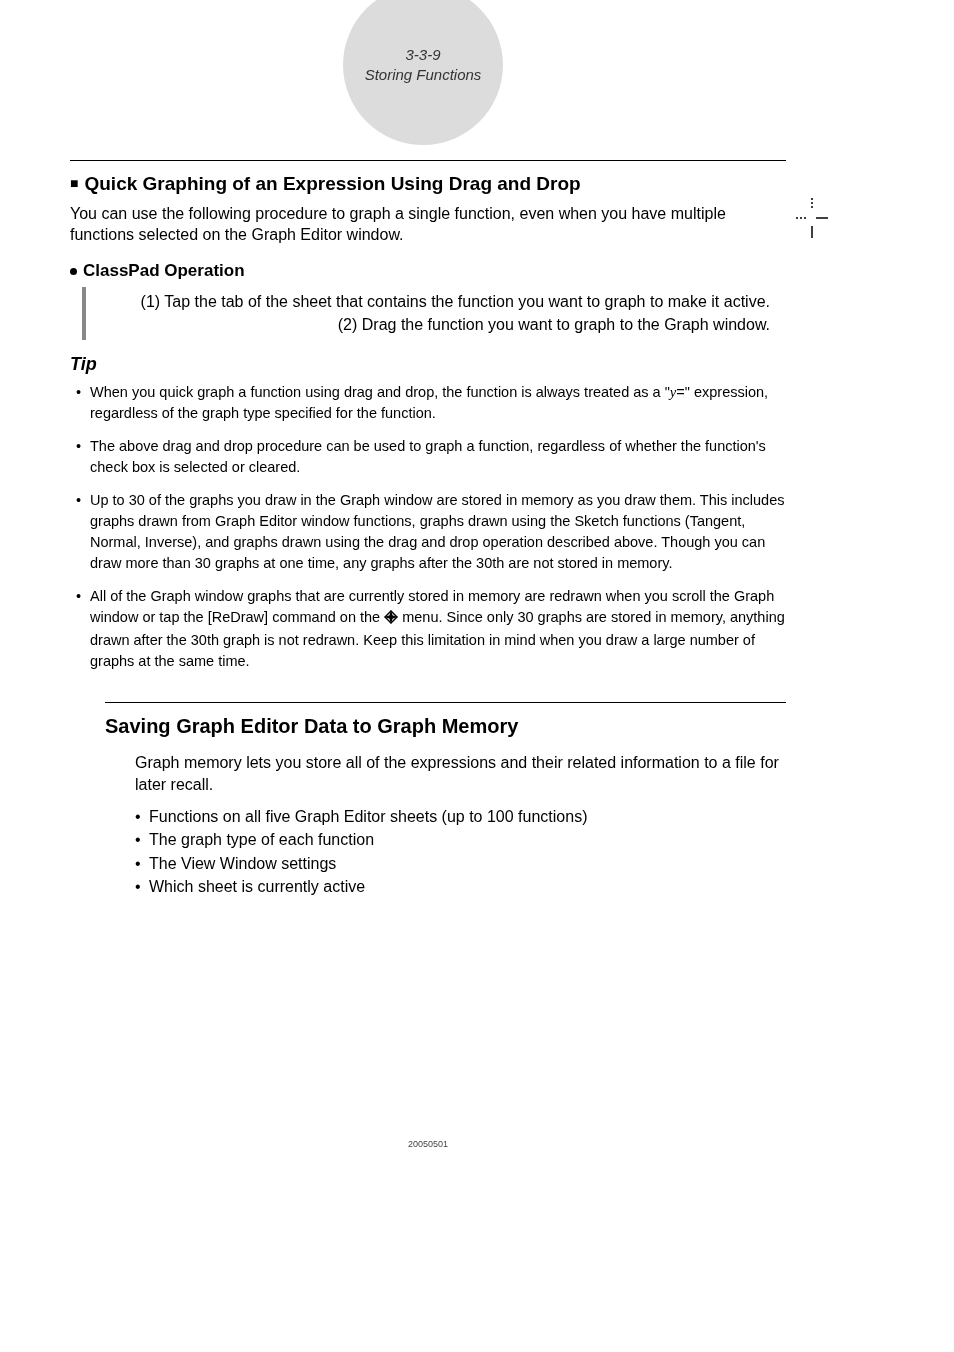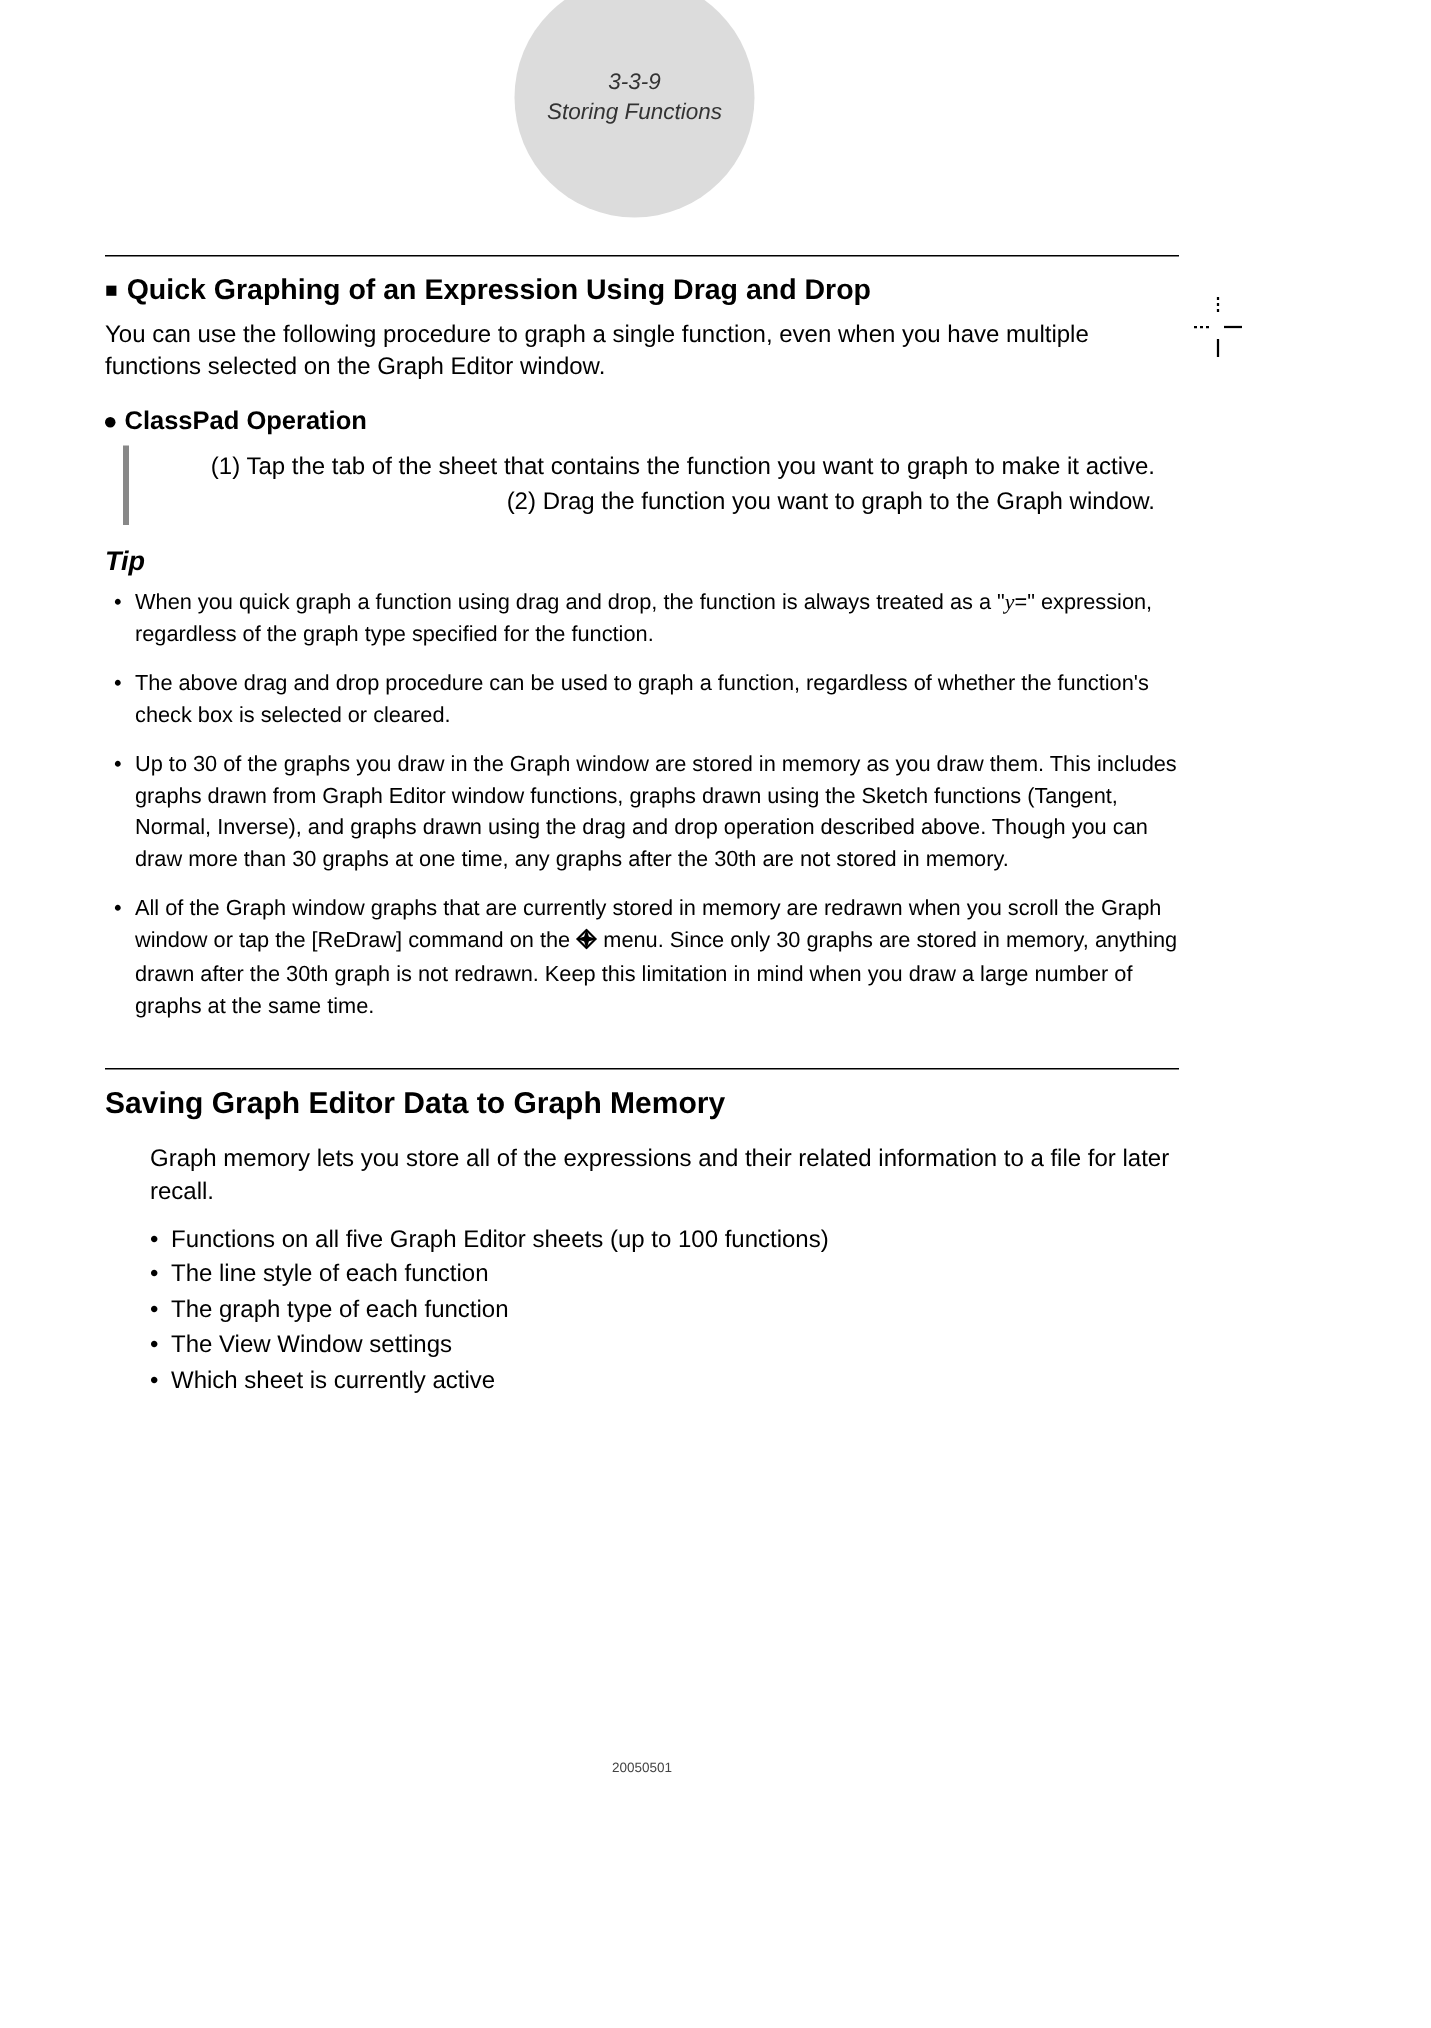--- a/index.html
+++ b/index.html
@@ -6,21 +6,21 @@
 body {
   background:#fff;
   font-family:Helvetica,Arial,sans-serif;
   color:#000;
   font-size:16px;
   line-height:1.35;
   width:954px;
 }
 .page {
   width:846px;
-  padding:32px 60px 30px 70px;
+  padding:22px 60px 30px 70px;
   position:relative;
 }
 .header-circle {
   position:absolute;
   left:50%;
   top:0;
   transform:translate(-50%,-15px);
   width:160px;
   height:160px;
   border-radius:50%;
@@ -47,21 +47,21 @@
 h2 .sq { font-size:14px; }
 .intro { margin-bottom:14px; }
 h3 { font-size:17px; font-weight:bold; margin:6px 0 4px; }
 h3.dot::before { content:""; display:inline-block; width:7px; height:7px; background:#000; border-radius:50%; margin-right:6px; vertical-align:middle; }
 .steps { border-left:4px solid #888; padding:2px 0 2px 10px; margin:2px 0 12px 12px; }
 .steps div { margin:2px 16px;text-align:right; }
 .tip-title { font-size:18px; font-style:italic; font-weight:bold; margin:10px 0 6px; }
 ul.tips { list-style:none; margin:0 0 12px 6px; }
 ul.tips > li { position:relative; padding-left:14px; margin-bottom:12px; font-size:14.5px; line-height:1.45; }
 ul.tips > li::before { content:"•"; position:absolute; left:0; top:0; }
-.section { margin-top:30px; }
+.section { margin-top:30px;margin-left:35px; }
 .section-title { font-size:20px; font-weight:bold; margin-bottom:12px; }
 .sub { margin-left:30px; }
 .sub p { margin-bottom:10px; }
 ul.bullets { list-style:none; }
 ul.bullets li { position:relative; padding-left:14px; margin:2px 0; }
 ul.bullets li::before { content:"•"; position:absolute; left:0; }
 .yital { font-style:italic; font-family:"Times New Roman",serif; }
 .compass { display:inline-block; vertical-align:-2px; }
 .footer-id { text-align:center; font-size:9px; color:#444; margin-top:240px; }
 </style>
@@ -117,21 +117,20 @@
         </li>
       </ul>
     </div>
 
     <div class="section rule-above">
       <div class="section-title">Saving Graph Editor Data to Graph Memory</div>
       <div class="sub">
         <p>Graph memory lets you store all of the expressions and their related information to a file for later recall.</p>
         <ul class="bullets">
           <li>Functions on all five Graph Editor sheets (up to 100 functions)</li>
-          <li>The line style of each function</li>
           <li>The graph type of each function</li>
           <li>The View Window settings</li>
           <li>Which sheet is currently active</li>
         </ul>
       </div>
     </div>
 
     <div class="footer-id">20050501</div>
 
   </div>

